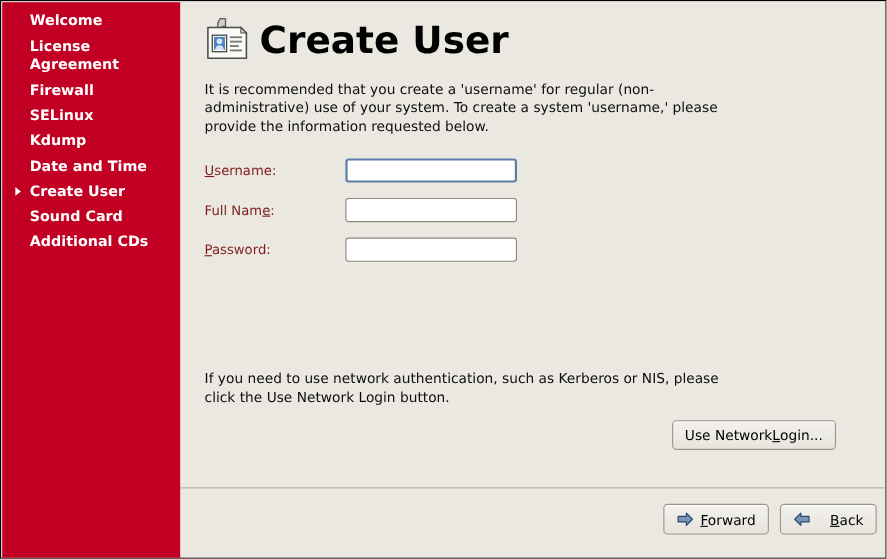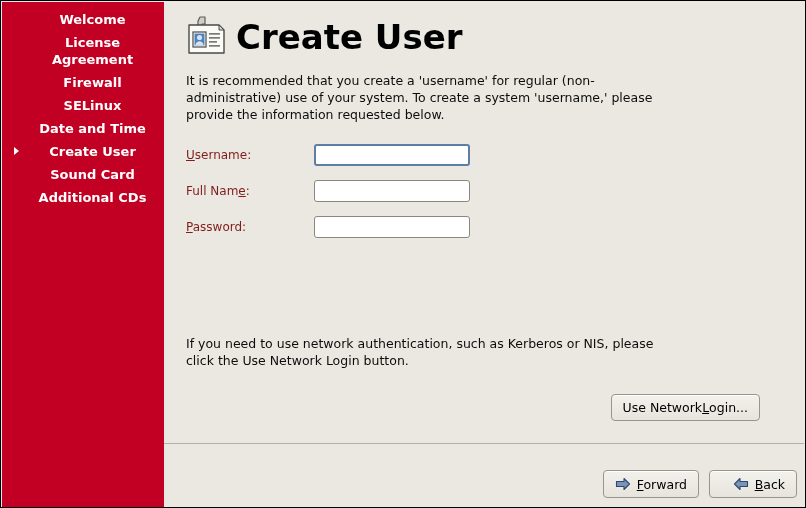--- a/index.html
+++ b/index.html
@@ -34,21 +34,20 @@
   .nav-item {
     position: relative;
     color: #ffffff;
     font-size: 13px;
     font-weight: bold;
     line-height: 17px;
     padding: 1px 6px 1px 25px;
     margin-bottom: 4px;
     white-space: normal;
     letter-spacing: 0px;
-    text-align: center;
   }
   .nav-marker {
     position: absolute;
     left: 12px;
     top: 5px;
     width: 0;
     height: 0;
     border-left: 5px solid #ffffff;
     border-top: 4px solid transparent;
     border-bottom: 4px solid transparent;
@@ -136,33 +135,32 @@
   }
   .form-input.focused {
     border: 2px solid #5d7fa6;
     border-radius: 3px;
   }
 
   
   .btn {
     display: inline-flex;
     align-items: center;
-    justify-content: flex-end;
+    justify-content: space-between;
     box-sizing: border-box;
     background: linear-gradient(to bottom, #f3f1ec 0%, #e7e4dd 100%);
     border: 1px solid #9a948a;
     border-radius: 4px;
     font-size: 12.5px;
     font-family: "DejaVu Sans", sans-serif;
     color: #000000;
     height: 27px;
     padding: 0 11px;
     cursor: pointer;
     box-shadow: inset 0 1px 0 #ffffff;
-    margin-top: 12px;
   }
   #network-login-button {
     position: absolute;
     right: 44px;
     top: 380px;
   }
   #bottom-bar {
     position: absolute;
     left: 0;
     right: 0;
@@ -202,20 +200,24 @@
       
       <span>License Agreement</span>
     </div>
     <div class="nav-item">
       
       <span>Firewall</span>
     </div>
     <div class="nav-item">
       
       <span>SELinux</span>
+    </div>
+    <div class="nav-item">
+      
+      <span>Kdump</span>
     </div>
     <div class="nav-item">
       
       <span>Date and Time</span>
     </div>
     <div class="nav-item">
       <span class="nav-marker"></span>
       <span>Create User</span>
     </div>
     <div class="nav-item">

